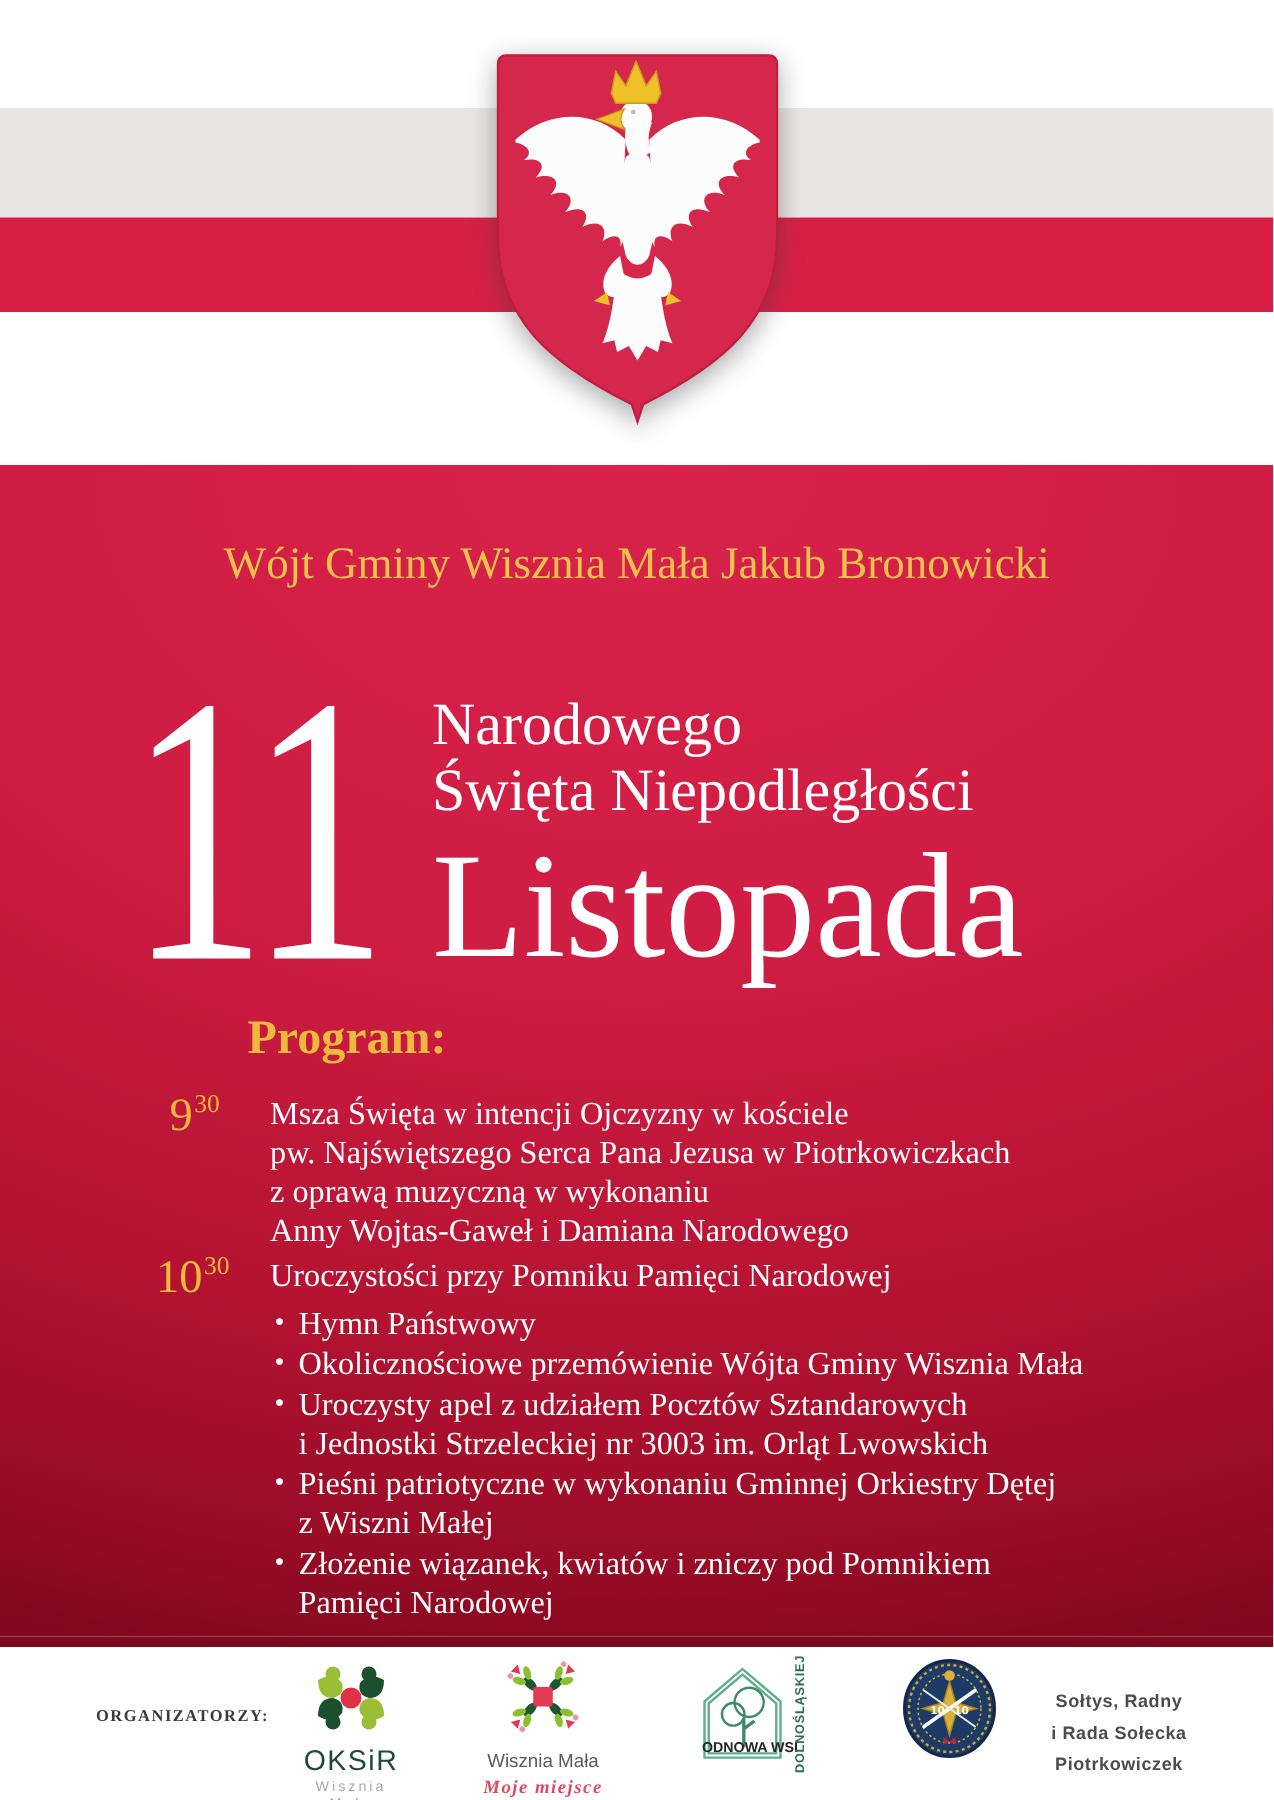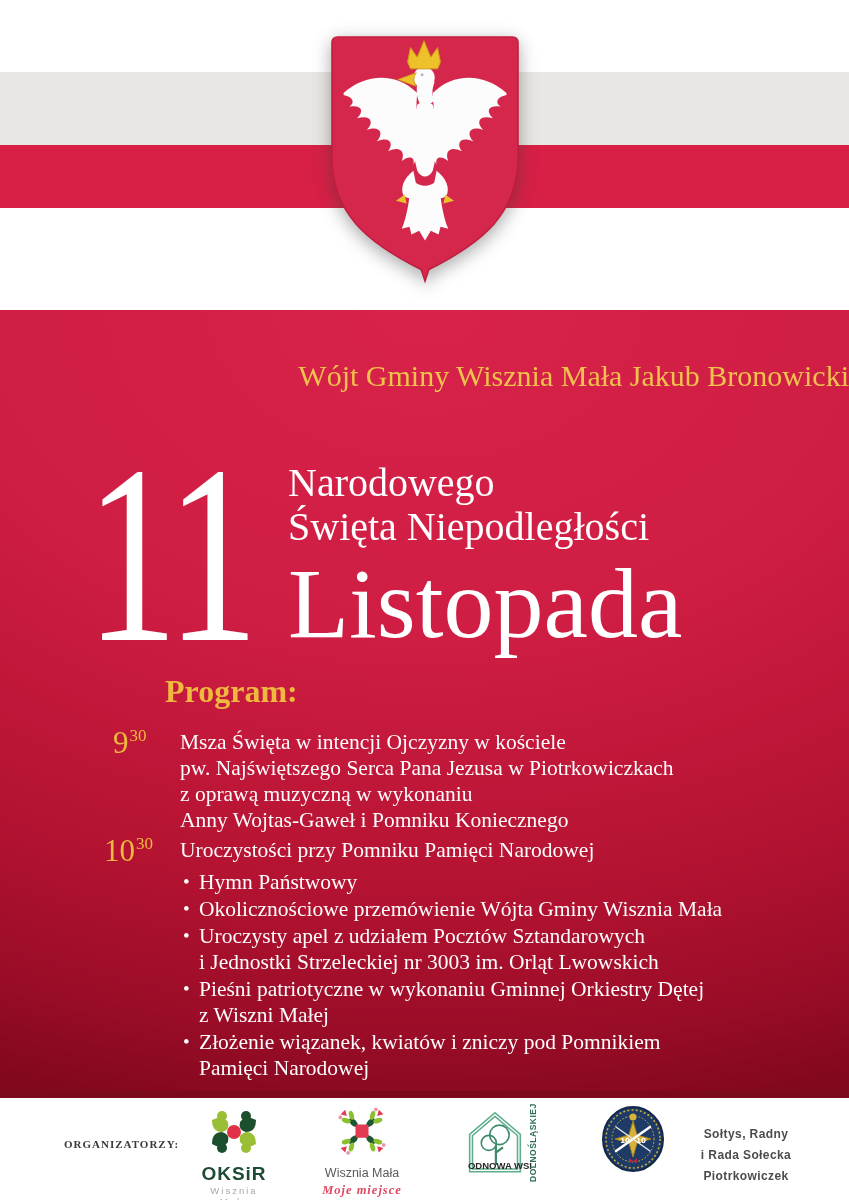--- a/index.html
+++ b/index.html
@@ -13,21 +13,21 @@
 
   
   .emblem { position:absolute; left:50%; top:33px; transform:translateX(-50%); width:196px; height:252px;
             filter:drop-shadow(0 5px 9px rgba(60,60,60,.45)); }
 
   
   .red-area { position:absolute; left:0; top:310px; width:849px; height:781px;
     background:radial-gradient(140% 105% at 50% 0%, #d8224a 0%, #cf1d43 40%, #b51332 70%, #990c27 89%, #81081e 100%); }
   .divider { position:absolute; left:0; top:1091px; width:849px; height:7px; background:#7b0a1f; }
 
-  .invite { position:absolute; left:0; top:46px; width:849px; text-align:right;
+  .invite { position:absolute; left:0; top:46px; width:849px; text-align:center;
             color:#f1c14d; font-size:30px; line-height:39px; font-weight:500; }
 
   .big-day { position:absolute; left:86px; top:117px; color:#ffffff; font-size:255px; line-height:255px;
              transform:scaleX(.72); transform-origin:left top; letter-spacing:-6px; }
   .date-col { position:absolute; left:288px; top:152px; width:424px; text-align:left; color:#ffffff; }
   .date-col .l1 { font-size:40px; line-height:42px; }
   .date-col .l2 { font-size:40px; line-height:46px; }
   .date-col .month { font-size:100px; line-height:100px; margin-top:4px; }
 
   .program-title { position:absolute; left:165px; top:363px; color:#efb83e; font-size:32px; font-weight:bold; }
@@ -45,21 +45,21 @@
   .bullets li { padding-left:16px; position:relative; margin-bottom:1px; }
   .bullets li::before { content:"\2022"; position:absolute; left:0; top:0; font-size:19px; }
 
   
   .footer { position:absolute; left:0; top:1098px; width:849px; height:102px; background:#ffffff; }
   .organizers { position:absolute; left:64px; top:40px; font-family:"Liberation Serif", serif;
                 font-weight:bold; font-size:11px; letter-spacing:1px; color:#3a3a3a; }
 
   .logo { position:absolute; text-align:center; }
   .logo-oksir { left:194px; top:8px; width:80px; }
-  .oksir-word { font-family:"Liberation Sans", sans-serif; font-weight:bold; font-size:19px;
+  .oksir-word { font-family:"Liberation Sans", sans-serif; font-weight:normal; font-size:19px;
                 letter-spacing:1px; color:#1e4b34; margin-top:1px; }
   .oksir-sub  { font-family:"Liberation Sans", sans-serif; font-size:9.5px; letter-spacing:2px; color:#a9a9a9; }
 
   .logo-wisznia { left:316px; top:8px; width:92px; }
   .wisznia-name { font-family:"Liberation Sans", sans-serif; font-size:12.5px; color:#5a5a5a; margin-top:2px; }
   .wisznia-tag  { font-family:"Liberation Serif", serif; font-style:italic; font-weight:bold;
                   font-size:12.5px; color:#e04a61; margin-top:3px; letter-spacing:1px; }
 
   .logo-odnowa { left:458px; top:10px; width:92px; height:88px; }
   .odnowa-house { position:absolute; left:6px; top:2px; }
@@ -125,21 +125,21 @@
       <div class="month">Listopada</div>
     </div>
 
     <div class="program-title">Program:</div>
 
     <div class="slot-time time-9"><span>9</span><sup>30</sup></div>
     <div class="slot-text slot1-text">
       <div>Msza Święta w intencji Ojczyzny w kościele</div>
       <div>pw. Najświętszego Serca Pana Jezusa w Piotrkowiczkach</div>
       <div>z oprawą muzyczną w wykonaniu</div>
-      <div>Anny Wojtas-Gaweł i Pomniku Koniecznego</div>
+      <div>Anny Wojtas-Gaweł i Damiana Narodowego</div>
     </div>
 
     <div class="slot-time time-10"><span>10</span><sup>30</sup></div>
     <div class="slot-text slot2-head">Uroczystości przy Pomniku Pamięci Narodowej</div>
 
     <ul class="bullets">
       <li><span>Hymn Państwowy</span></li>
       <li><span>Okolicznościowe przemówienie Wójta Gminy Wisznia Mała</span></li>
       <li><span>Uroczysty apel z udziałem Pocztów Sztandarowych</span><br><span>i Jednostki Strzeleckiej nr 3003 im. Orląt Lwowskich</span></li>
       <li><span>Pieśni patriotyczne w wykonaniu Gminnej Orkiestry Dętej</span><br><span>z Wiszni Małej</span></li>

